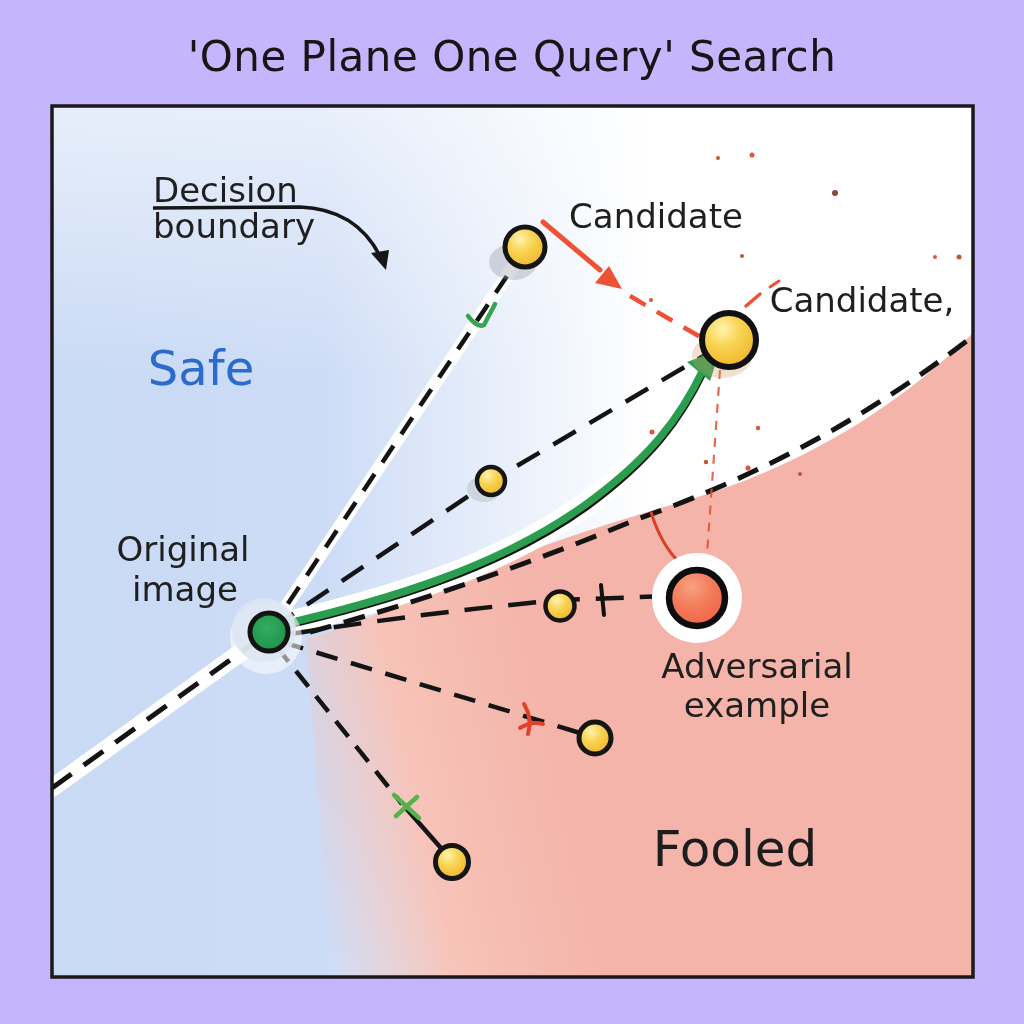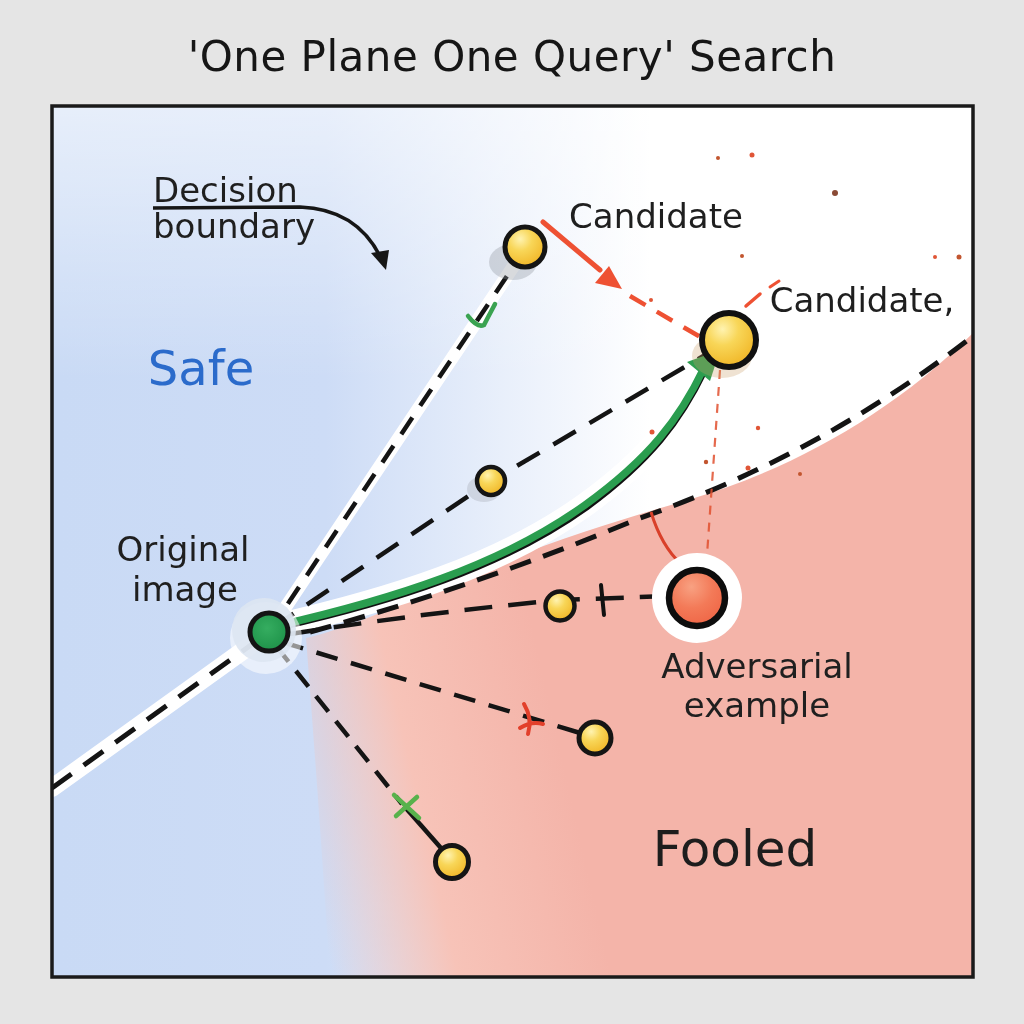--- a/index.html
+++ b/index.html
@@ -1,16 +1,16 @@
 <!DOCTYPE html>
 <html><head>
 <meta charset="utf-8">
 <style>
   html,body{margin:0;padding:0;background:#ffffff;}
-  .page{position:relative;width:1024px;height:1024px;background:#e5e5e5;overflow:hidden;
+  .page{position:relative;width:1024px;height:1024px;background:#c4b5fd;overflow:hidden;
         font-family:"DejaVu Sans","Liberation Sans",sans-serif;}
   svg text{font-family:"DejaVu Sans","Liberation Sans",sans-serif;}
 </style>
 </head>
 <body>
 
 <div class="page">
 <svg width="1024" height="1024" viewBox="0 0 1024 1024">
   <defs>
     <clipPath id="frameClip">

